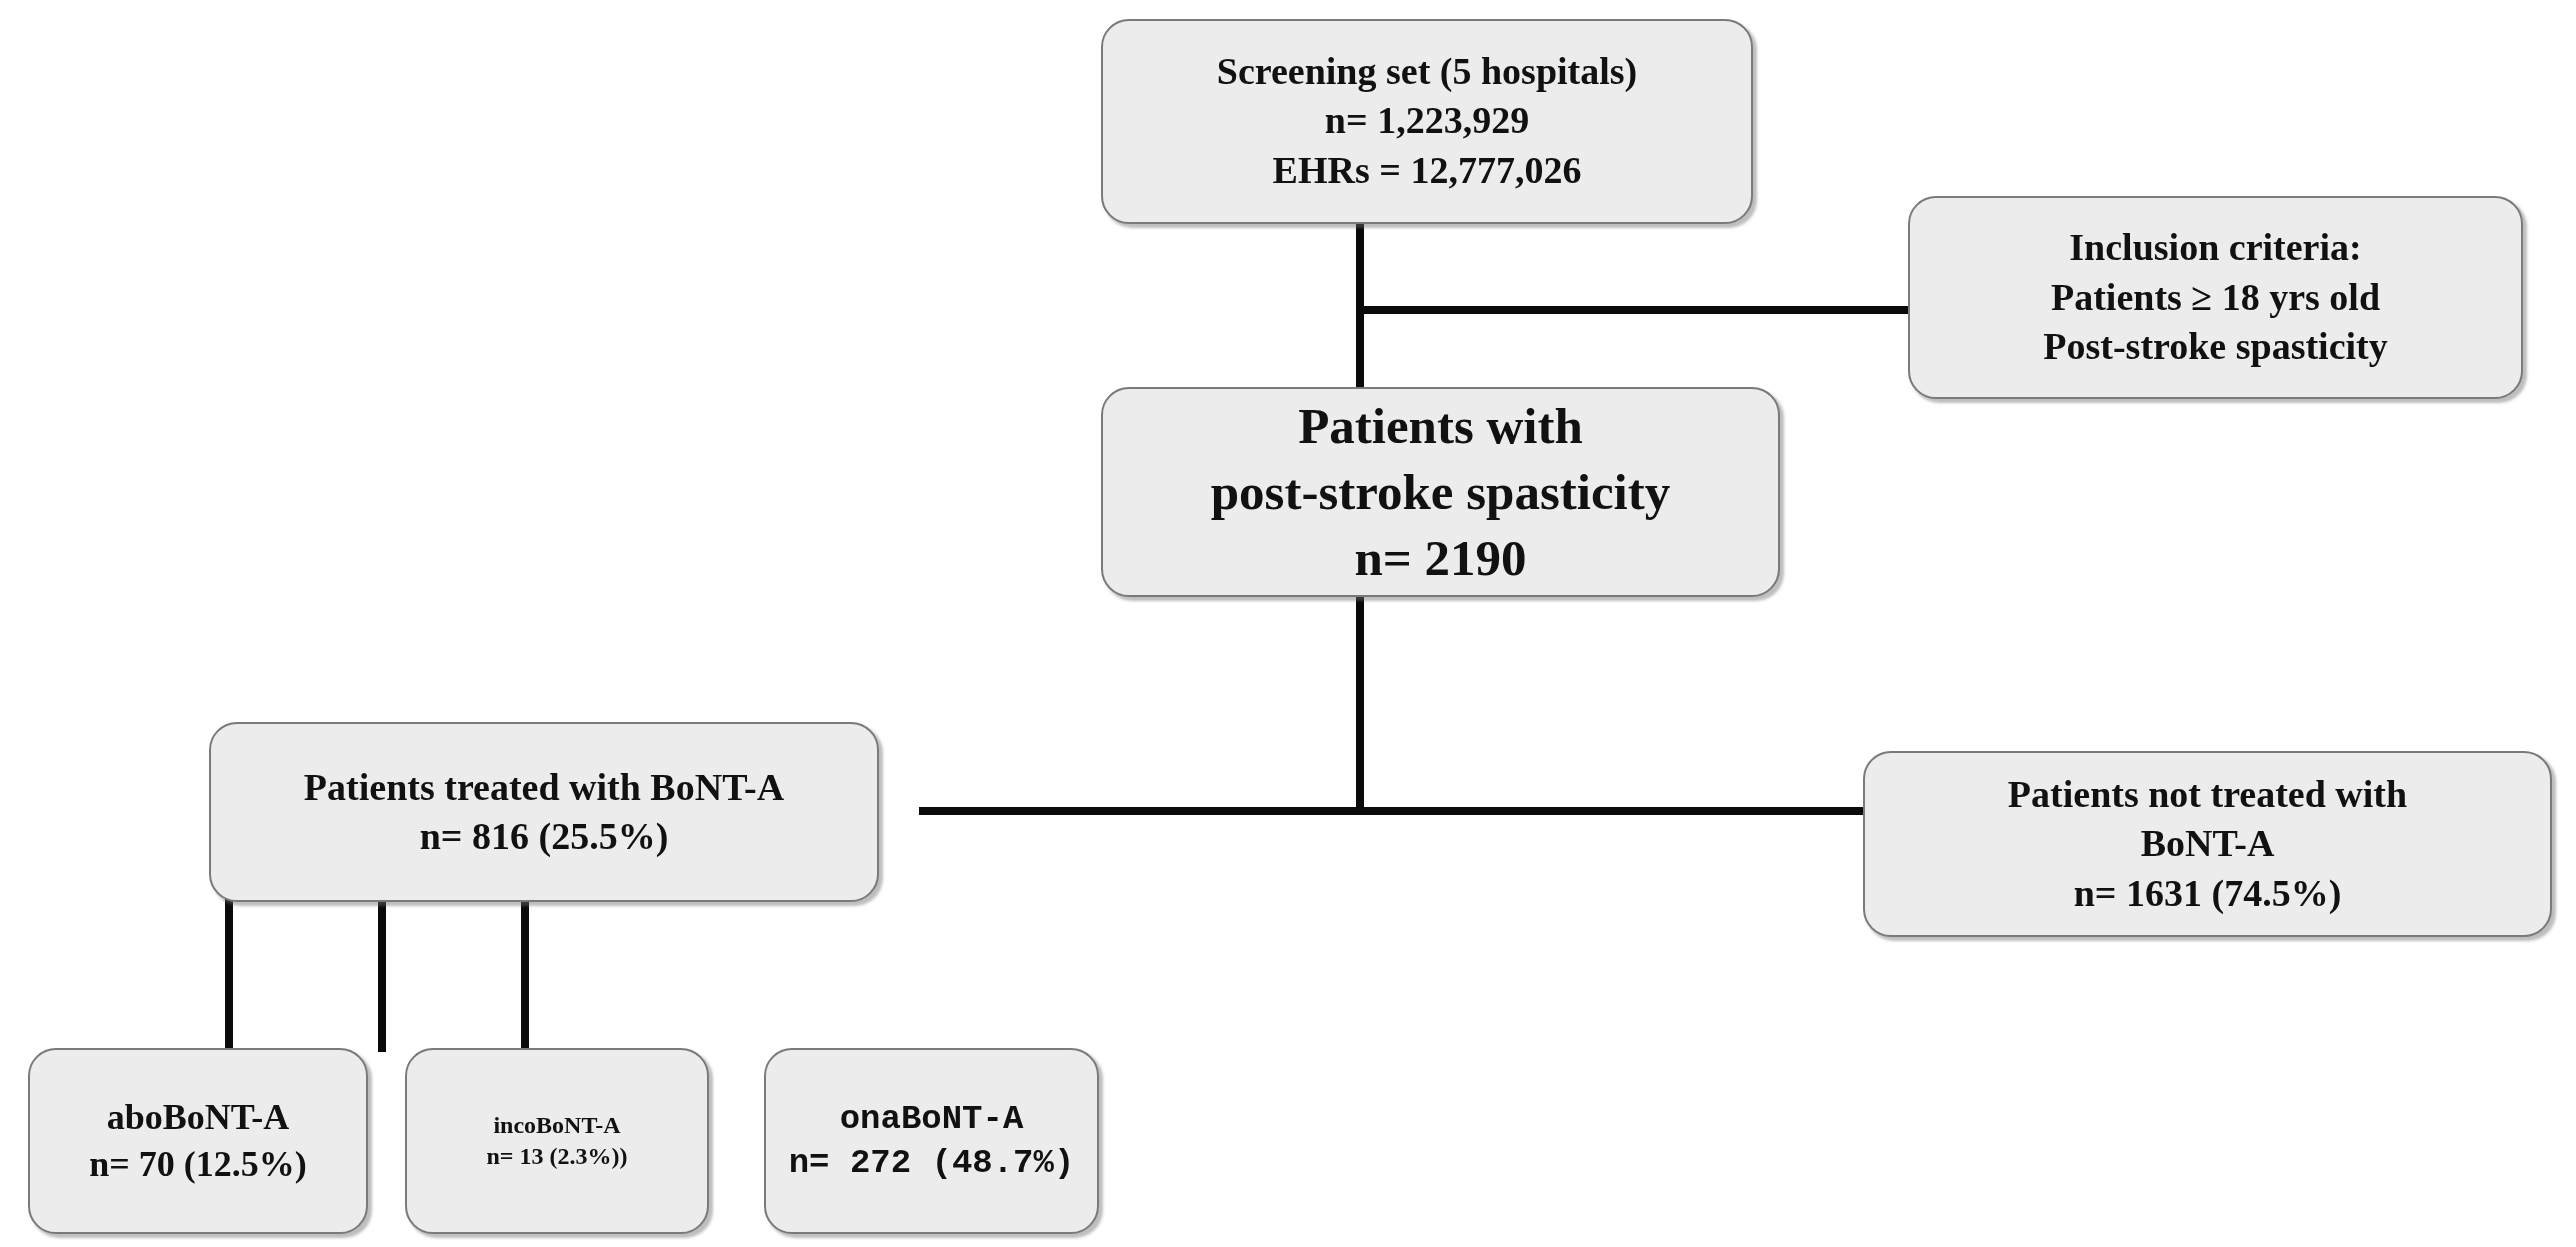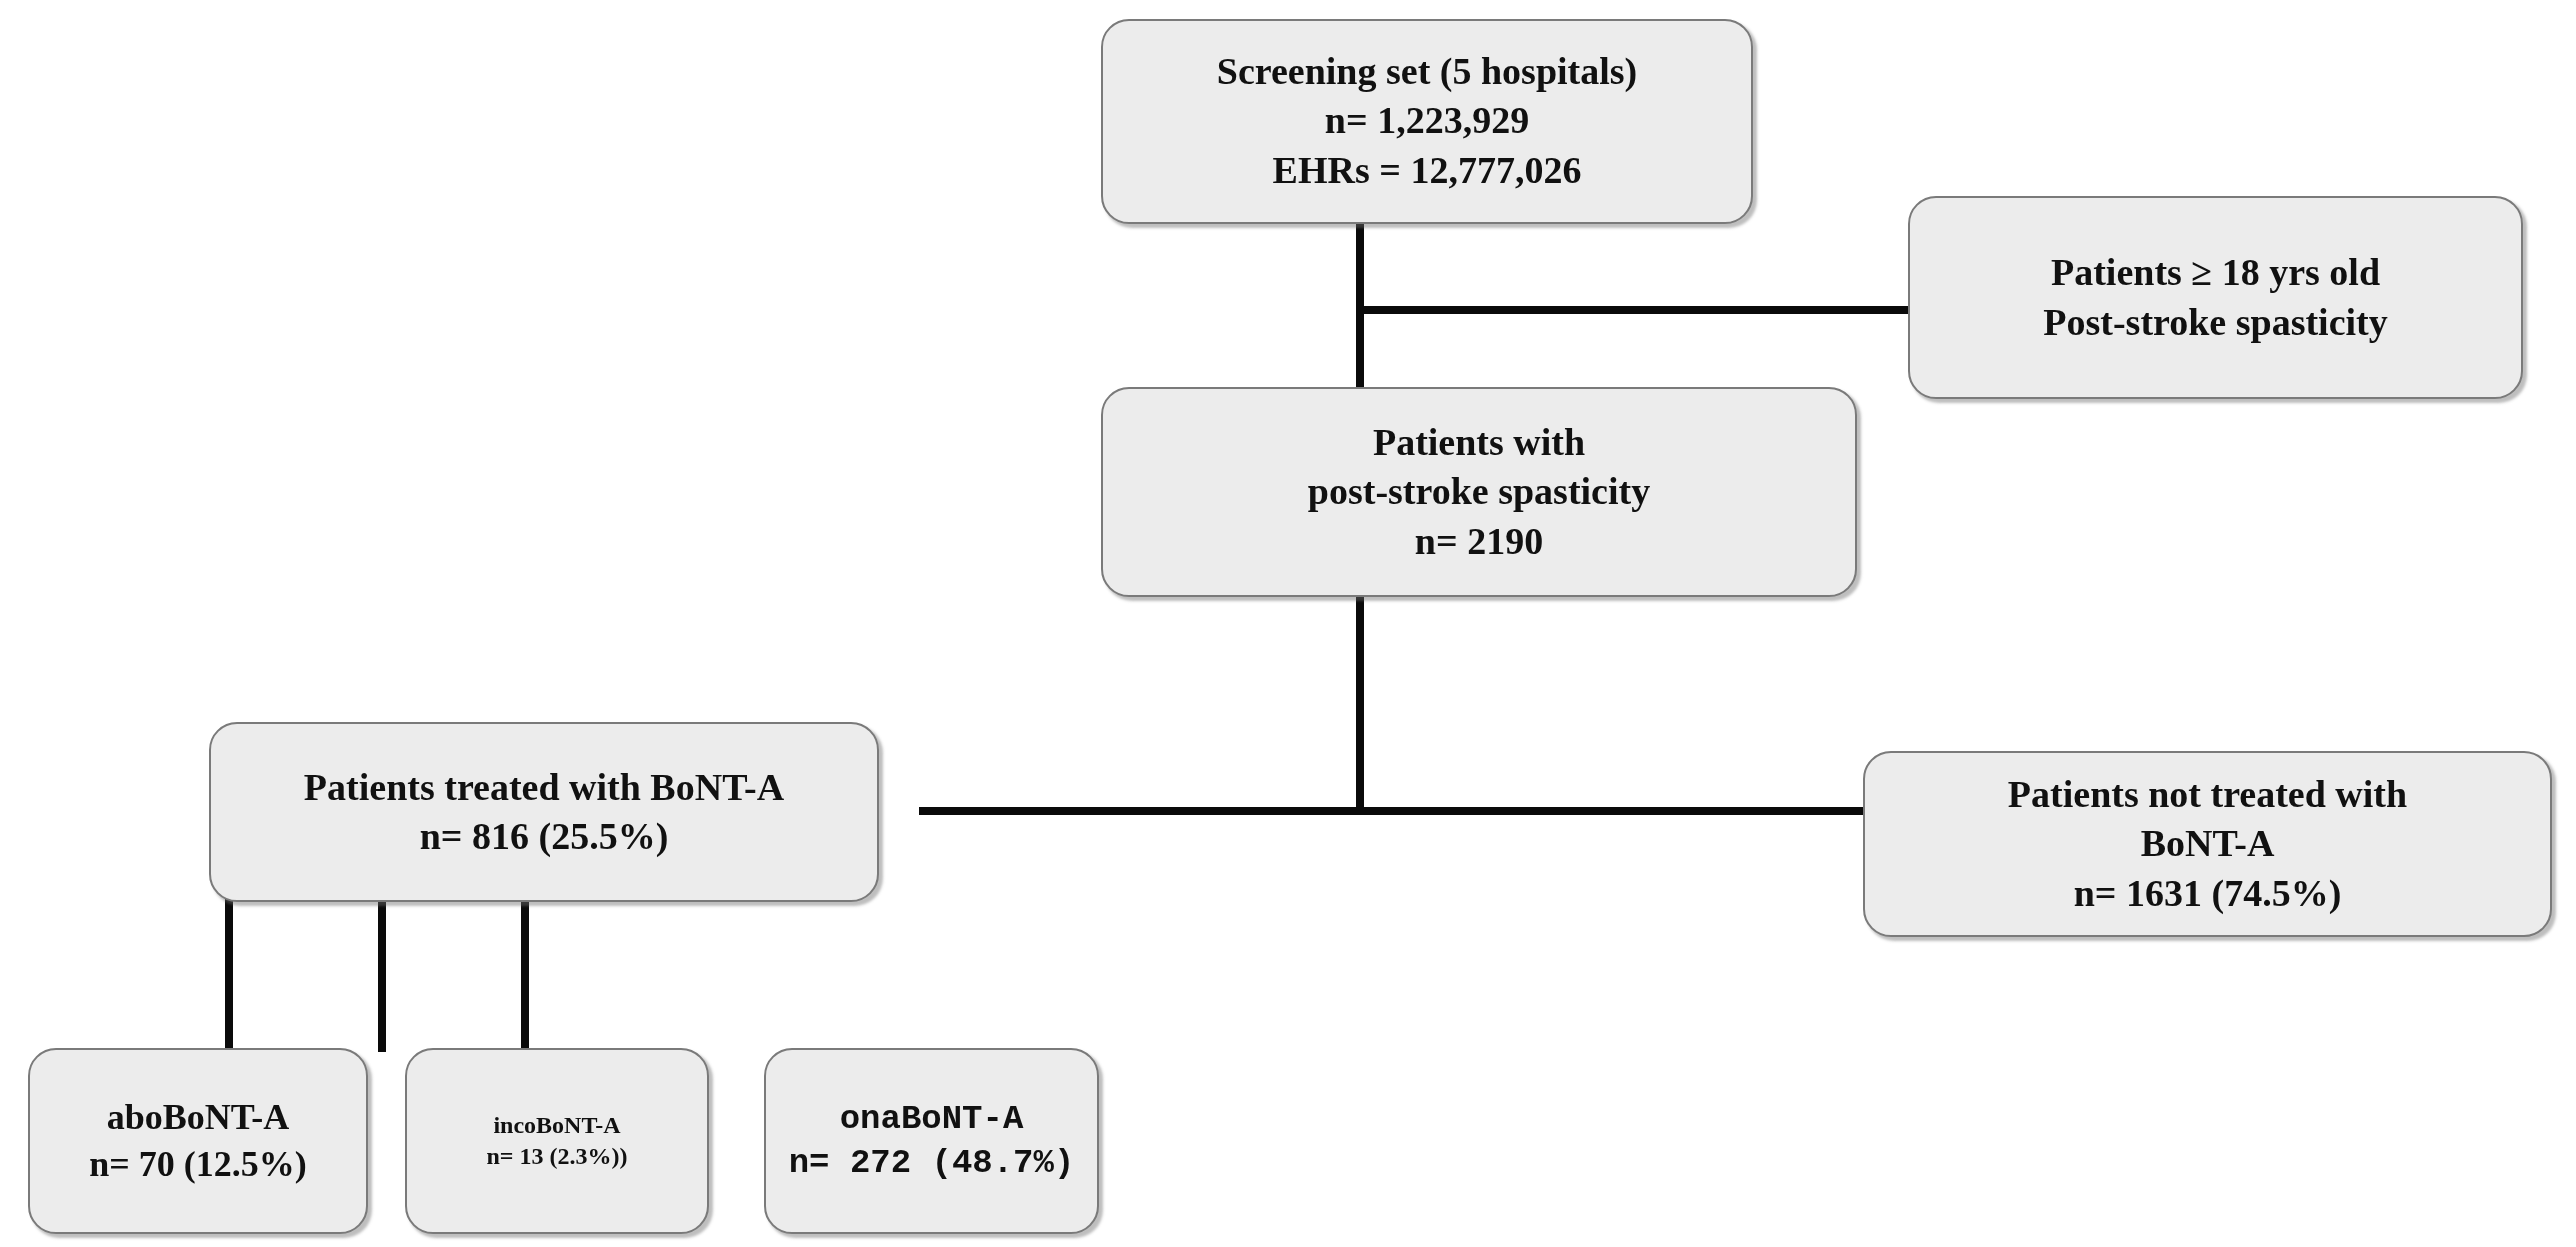--- a/index.html
+++ b/index.html
@@ -34,21 +34,21 @@
     z-index: 2;
   }
   .node .line {
     display: block;
     white-space: nowrap;
     line-height: 1.30;
   }
   
   #node-screening   { left: 1101px; top: 18.6px;   width: 652px; height: 205px; font-size: 38px; }
   #node-inclusion   { left: 1908px; top: 196px;  width: 615px; height: 203px; font-size: 38px; }
-  #node-spasticity  { left: 1101px; top: 387px;  width: 756px; height: 210px; font-size: 38px; }
+  #node-spasticity  { left: 1101px; top: 387px;  width: 679px; height: 210px; font-size: 51px; }
   #node-treated     { left: 209px;  top: 722px;  width: 670px; height: 180px; font-size: 38px; }
   #node-untreated   { left: 1863px; top: 722px;  width: 689px; height: 186px; font-size: 38px; margin-top: 29px; }
   #node-abo         { left: 28px;   top: 1048px; width: 340px; height: 186px; font-size: 36px; }
   #node-inco        { left: 405px;  top: 1048px; width: 304px; height: 186px; font-size: 24px; }
   #node-ona         { left: 764px;  top: 1048px; width: 335px; height: 186px; font-size: 34px; font-family: Liberation Mono, monospace; }
 
   
   .conn {
     position: absolute;
     background: #0a0a0a;
@@ -78,20 +78,21 @@
   <div class="conn v" id="conn-inco-v"></div>
   <div class="conn v" id="conn-ona-v"></div>
 
   <div class="node" id="node-screening">
     <span class="line">Screening set (5 hospitals)</span>
     <span class="line">n= 1,223,929</span>
     <span class="line">EHRs = 12,777,026</span>
   </div>
 
   <div class="node" id="node-inclusion">
+    <span class="line">Inclusion criteria:</span>
     <span class="line">Patients ≥ 18 yrs old</span>
     <span class="line">Post-stroke spasticity</span>
   </div>
 
   <div class="node" id="node-spasticity">
     <span class="line">Patients with</span>
     <span class="line">post-stroke spasticity</span>
     <span class="line">n= 2190</span>
   </div>
 

